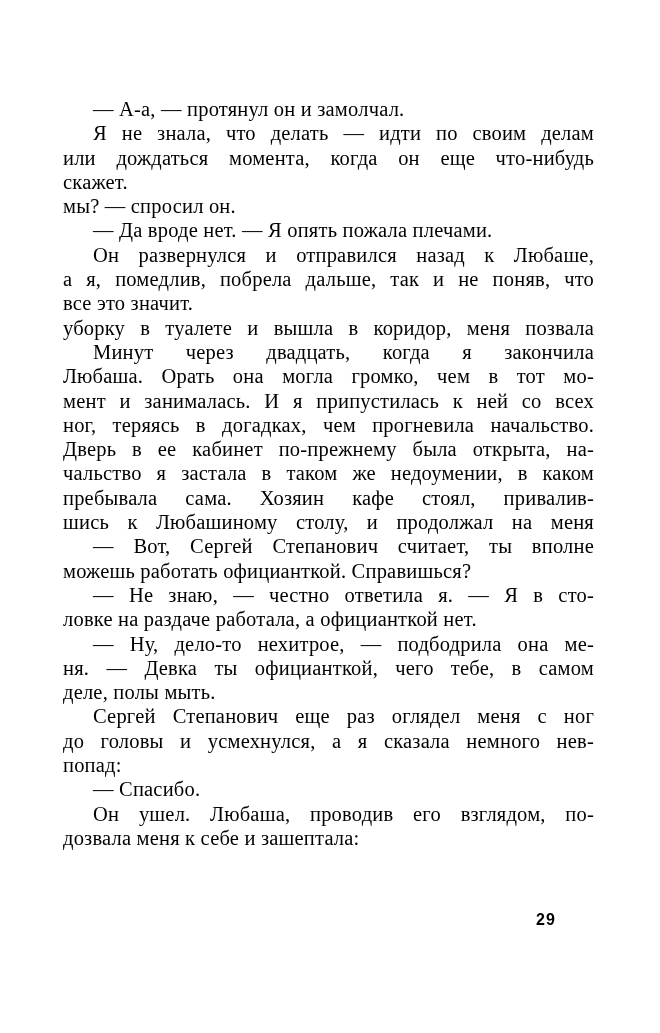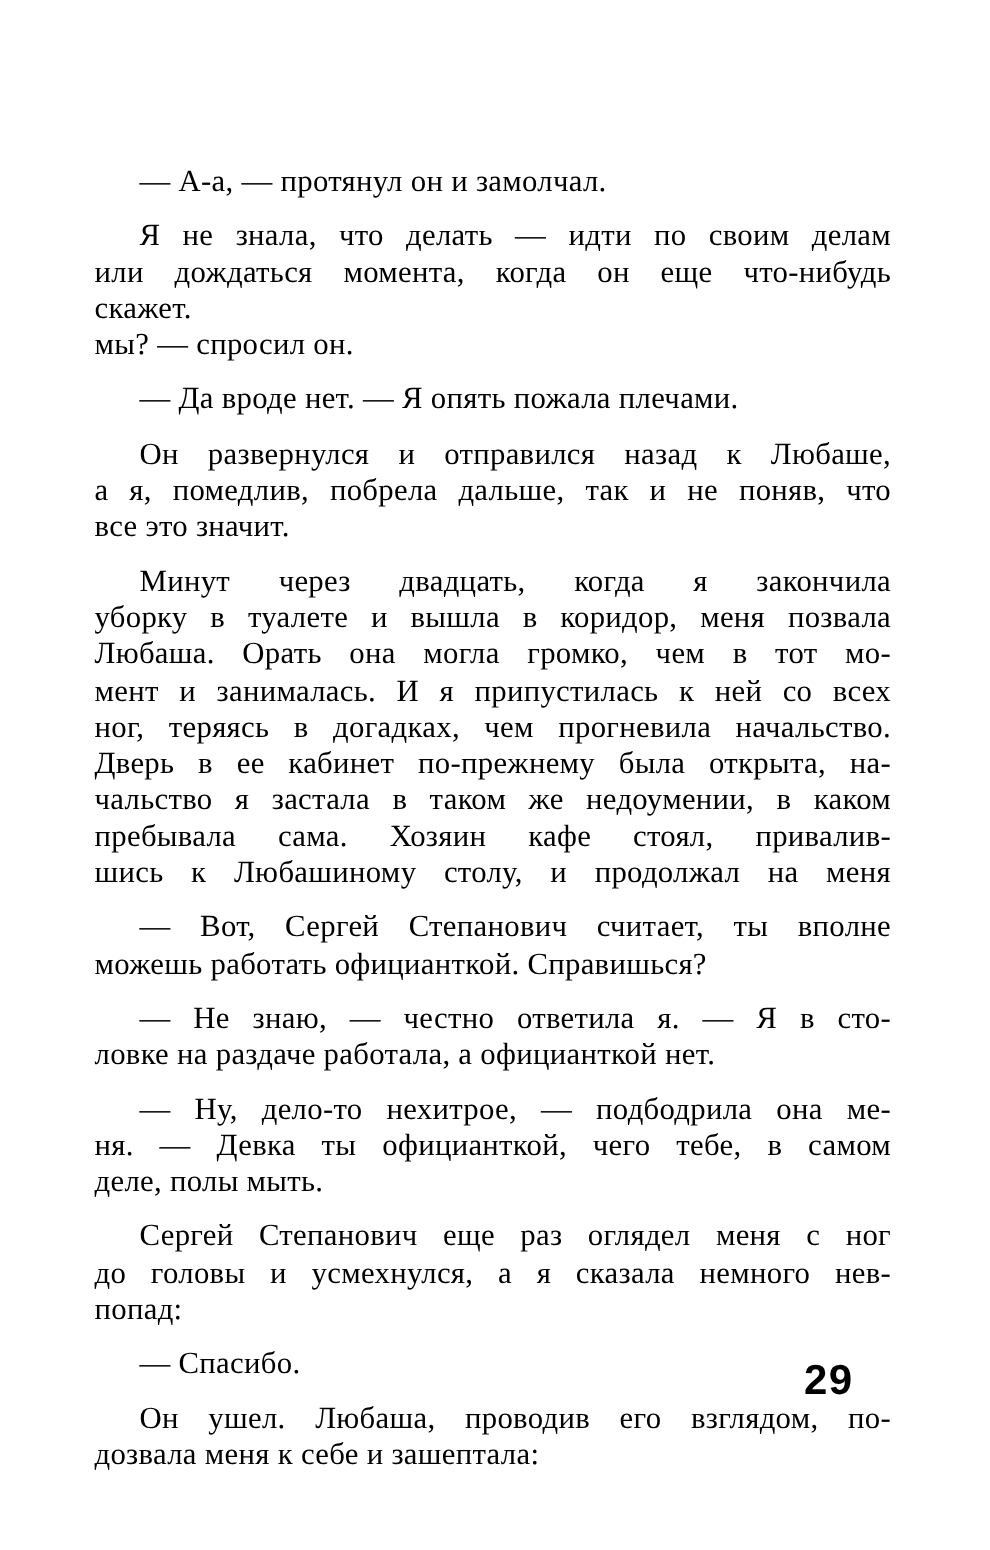--- a/index.html
+++ b/index.html
@@ -32,32 +32,31 @@
   .paragraph {
     margin: 0;
     padding: 0;
   }
   .line {
     text-align: justify;
     text-align-last: justify;
   }
   .line.first {
     text-indent: 30px;
-    margin-top: 12px;
   }
   .line.last {
     text-align-last: left;
   }
   .page-number {
     position: absolute;
     left: 536px;
     top: 906px;
     font-family: "Liberation Sans", sans-serif;
     font-weight: 700;
-    font-size: 28px;
+    font-size: 16px;
     line-height: 28px;
     letter-spacing: 1px;
     color: #000000;
   }
 </style>
 </head>
 <body>
 
 <div class="page">
   <div class="text-block">
@@ -74,22 +73,22 @@
       </div>
       <div class="paragraph">
         <div class="line first last">— Да вроде нет. — Я опять пожала плечами.</div>
       </div>
       <div class="paragraph">
         <div class="line first">Он развернулся и отправился назад к Любаше,</div>
         <div class="line">а я, помедлив, побрела дальше, так и не поняв, что</div>
         <div class="line last">все это значит.</div>
       </div>
       <div class="paragraph">
+        <div class="line">уборку в туалете и вышла в коридор, меня позвала</div>
         <div class="line first">Минут через двадцать, когда я закончила</div>
-        <div class="line">уборку в туалете и вышла в коридор, меня позвала</div>
         <div class="line">Любаша. Орать она могла громко, чем в тот мо-</div>
         <div class="line">мент и занималась. И я припустилась к ней со всех</div>
         <div class="line">ног, теряясь в догадках, чем прогневила начальство.</div>
         <div class="line">Дверь в ее кабинет по-прежнему была открыта, на-</div>
         <div class="line">чальство я застала в таком же недоумении, в каком</div>
         <div class="line">пребывала сама. Хозяин кафе стоял, привалив-</div>
         <div class="line">шись к Любашиному столу, и продолжал на меня</div>
       </div>
       <div class="paragraph">
         <div class="line first">— Вот, Сергей Степанович считает, ты вполне</div>

